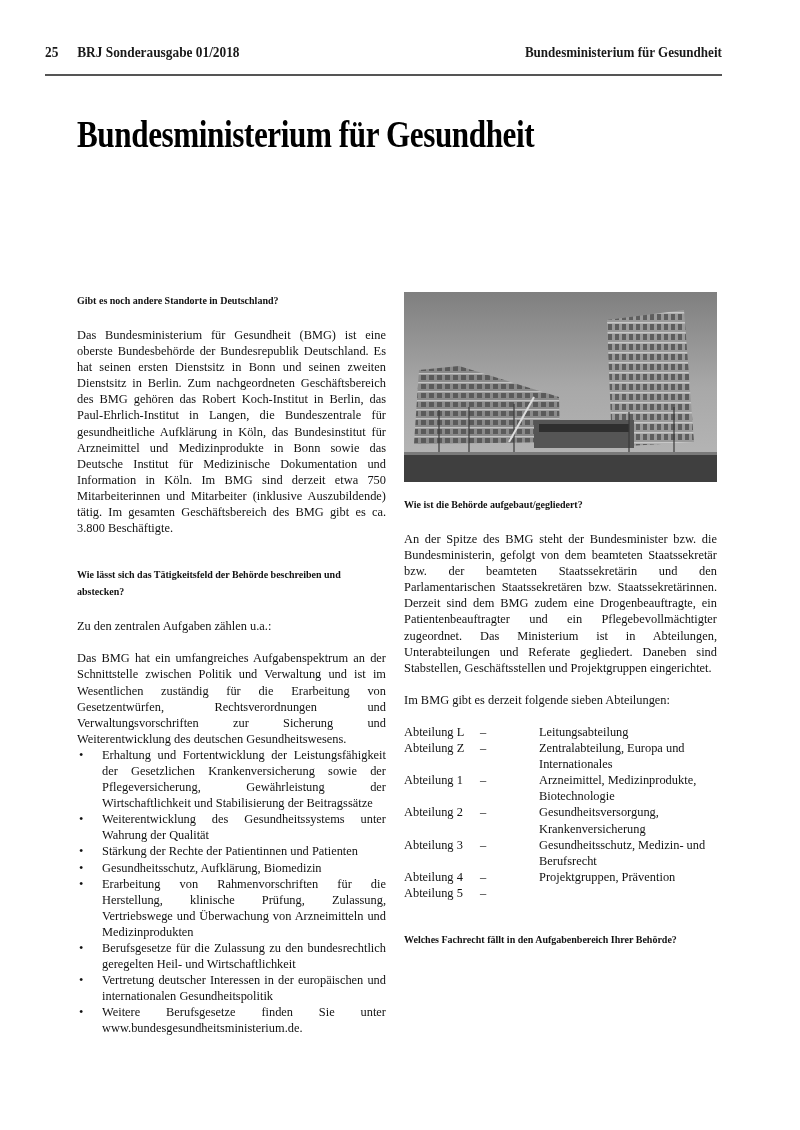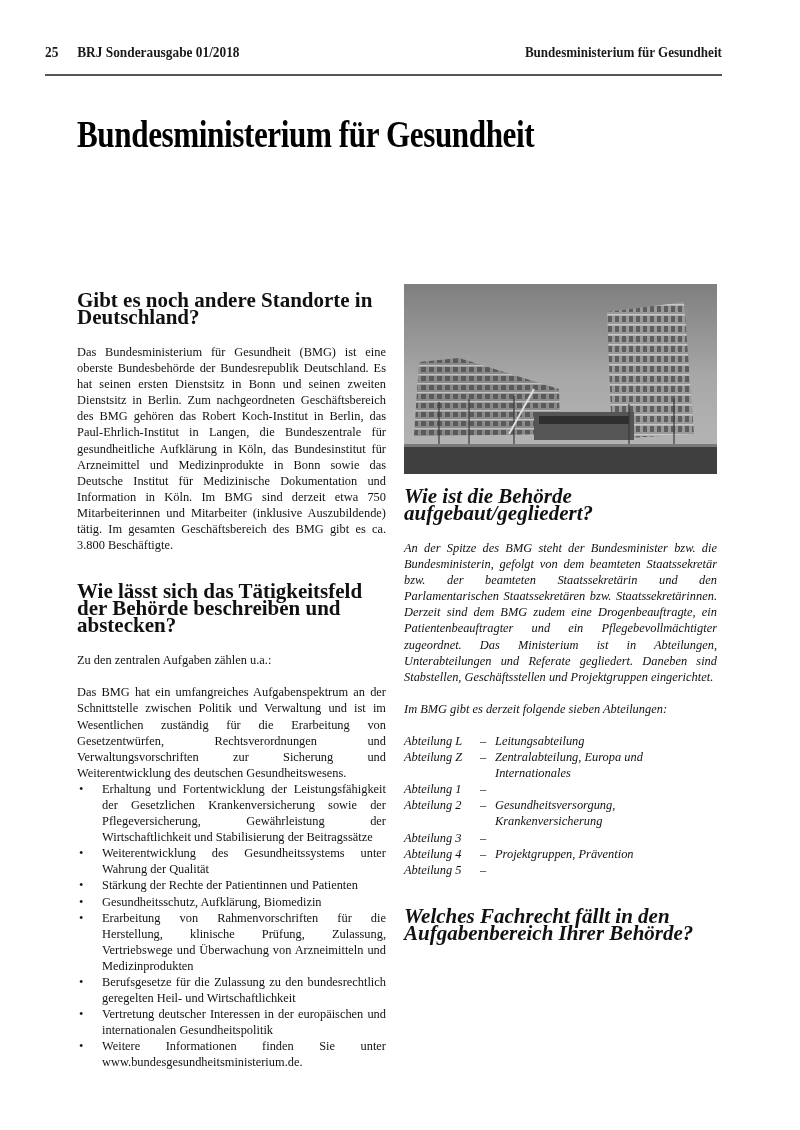--- a/index.html
+++ b/index.html
@@ -20,43 +20,43 @@
     .header-rule { position: absolute; left: 45px; top: 74px; width: 677px; height: 2px; background: #555555; }
 
     .page-title {
       position: absolute; left: 77px; top: 112px; font-size: 38px; font-weight: bold;
       letter-spacing: -0.5px; color: #000; white-space: nowrap;
       transform: scaleX(0.82); transform-origin: left top;
     }
 
     .col { position: absolute; font-size: 12.4px; line-height: 16.1px; text-align: justify; }
     .col-left { left: 77px; top: 292px; width: 309px; }
-    .col-right { left: 404px; top: 284px; width: 313px; font-style: italic; }
+    .col-right { left: 404px; top: 292px; width: 313px; }
 
     h2.section-heading {
-      font-family: "Liberation Serif", serif; font-weight: bold; font-size: 21px;
+      font-family: "Liberation Serif", serif; font-weight: bold; font-size: 10px;
       line-height: 17px; text-align: left; color: #111; margin-bottom: 18px;
     }
     p.para { margin-bottom: 0; hyphens: manual; margin-top: 16px; }
     .gap-lg { height: 30px; }
 
     ul.tasks { list-style: none; margin-top: 0; }
     ul.tasks li { position: relative; padding-left: 25px; text-align: justify; }
     ul.tasks li .bullet { position: absolute; left: 2px; top: 0; }
 
     .photo {
       width: 313px; height: 190px; margin-bottom: 14px; overflow: hidden; position: relative;
       background: linear-gradient(#8e8e8e 0%, #a9a9a9 40%, #b8b8b8 66%, #6a6a6a 68%, #4a4a4a 100%);
     }
 
     .dept-list { margin-top: 16px; }
     .dept-row { display: flex; }
     .dept-row .dept-name { width: 73px; flex: none; white-space: nowrap; }
     .dept-row .dept-dash { width: 12px; flex: none; text-align: center; }
-    .dept-row .dept-desc { flex: 1; padding-left: 6px; text-align: left; }
+    .dept-row .dept-desc { flex: 1; padding-left: 6px; text-align: left; margin-left: 44px; }
   </style>
 </head>
 <body>
 
 <div class="running-header">
   <span class="page-no">25</span>
   <span class="journal">BRJ Sonderausgabe 01/2018</span>
 </div>
 <div class="running-header-right">Bundesministerium für Gesundheit</div>
 <div class="header-rule"></div>
@@ -74,21 +74,21 @@
   <p class="para">Das BMG hat ein umfangreiches Aufgabenspektrum an der Schnittstelle zwischen Politik und Verwaltung und ist im Wesentlichen zuständig für die Erarbeitung von Gesetzentwürfen, Rechtsverordnungen und Verwaltungsvorschriften zur Sicherung und Weiterentwicklung des deutschen Gesundheitswesens.</p>
 
   <ul class="tasks">
     <li><span class="bullet">•</span><span>Erhaltung und Fortentwicklung der Leistungsfähigkeit der Gesetzlichen Krankenversicherung sowie der Pflegeversicherung, Gewährleistung der Wirtschaftlichkeit und Stabilisierung der Beitragssätze</span></li>
     <li><span class="bullet">•</span><span>Weiterentwicklung des Gesundheitssystems unter Wahrung der Qualität</span></li>
     <li><span class="bullet">•</span><span>Stärkung der Rechte der Patientinnen und Patienten</span></li>
     <li><span class="bullet">•</span><span>Gesundheitsschutz, Aufklärung, Biomedizin</span></li>
     <li><span class="bullet">•</span><span>Erarbeitung von Rahmenvorschriften für die Herstellung, klinische Prüfung, Zulassung, Vertriebswege und Überwachung von Arzneimitteln und Medizinprodukten</span></li>
     <li><span class="bullet">•</span><span>Berufsgesetze für die Zulassung zu den bundesrechtlich geregelten Heil- und Wirtschaftlichkeit</span></li>
     <li><span class="bullet">•</span><span>Vertretung deutscher Interessen in der europäischen und internationalen Gesundheitspolitik</span></li>
-    <li><span class="bullet">•</span><span>Weitere Informationen finden Sie unter www.bundesgesundheitsministerium.de.</span></li>
+    <li><span class="bullet">•</span><span>Weitere Berufsgesetze finden Sie unter www.bundesgesundheitsministerium.de.</span></li>
   </ul>
 </div>
 
 <div class="col col-right">
   <div class="photo">
     <svg width="313" height="190" viewBox="0 0 313 190">
       <defs>
         <linearGradient id="sky" x1="0" y1="0" x2="0" y2="1">
           <stop offset="0" stop-color="#7f7f7f"></stop>
           <stop offset="0.5" stop-color="#a8a8a8"></stop>
@@ -140,29 +140,31 @@
         <span class="dept-desc">Leitungsabteilung</span>
       </div>
     <div class="dept-row">
         <span class="dept-name">Abteilung Z</span>
         <span class="dept-dash">–</span>
         <span class="dept-desc">Zentralabteilung, Europa und Internationales</span>
       </div>
     <div class="dept-row">
         <span class="dept-name">Abteilung 1</span>
         <span class="dept-dash">–</span>
+        <span class="dept-desc">Arzneimittel, Medizinprodukte, Biotechnologie</span>
       </div>
     <div class="dept-row">
         <span class="dept-name">Abteilung 2</span>
         <span class="dept-dash">–</span>
         <span class="dept-desc">Gesundheitsversorgung, Krankenversicherung</span>
       </div>
     <div class="dept-row">
         <span class="dept-name">Abteilung 3</span>
         <span class="dept-dash">–</span>
+        <span class="dept-desc">Gesundheitsschutz, Medizin- und Berufsrecht</span>
       </div>
     <div class="dept-row">
         <span class="dept-name">Abteilung 4</span>
         <span class="dept-dash">–</span>
         <span class="dept-desc">Projektgruppen, Prävention</span>
       </div>
     <div class="dept-row">
         <span class="dept-name">Abteilung 5</span>
         <span class="dept-dash">–</span>
       </div>

